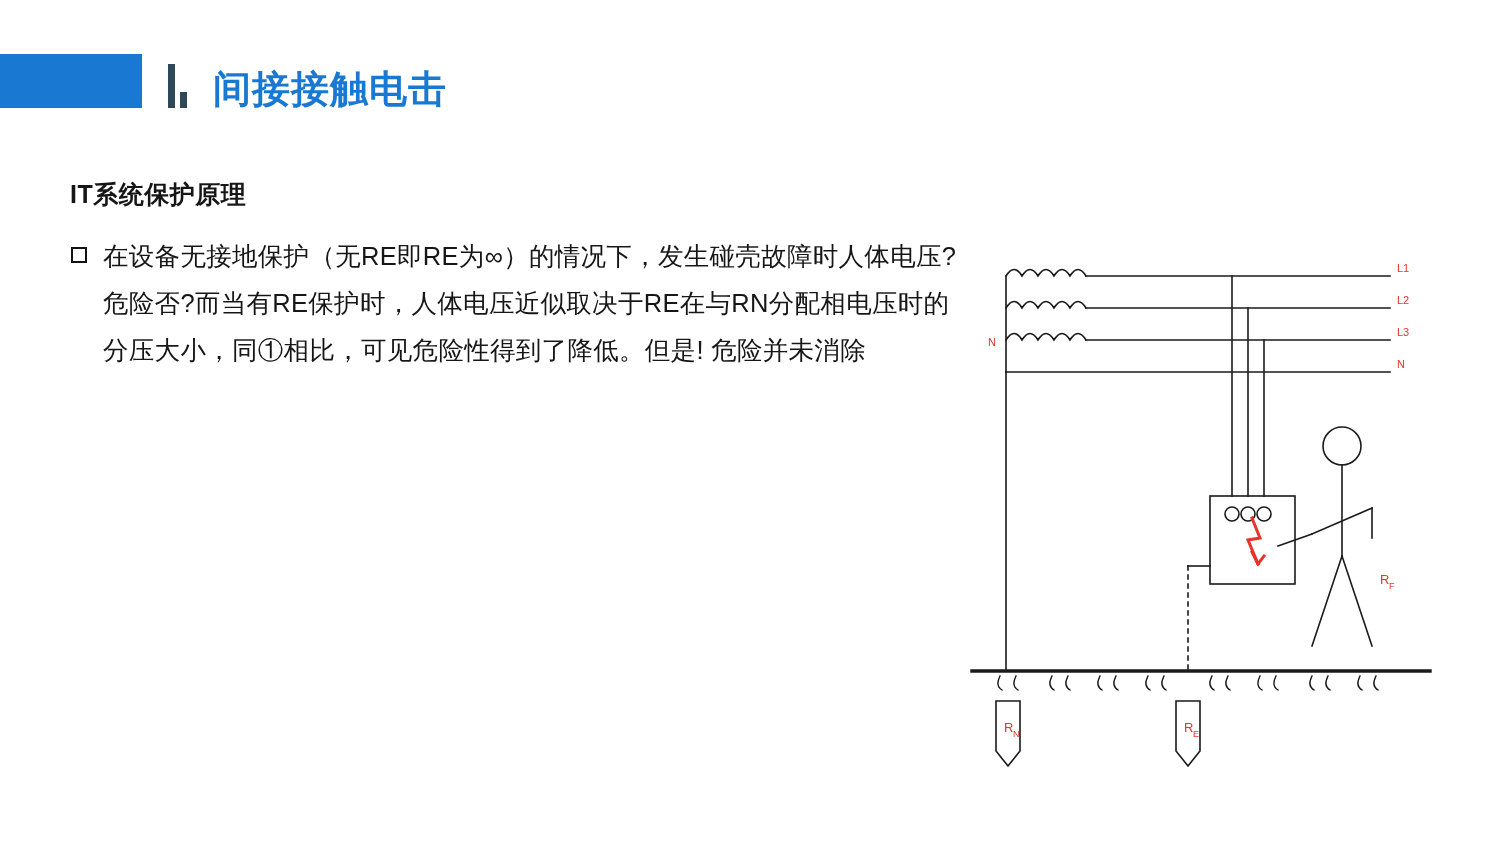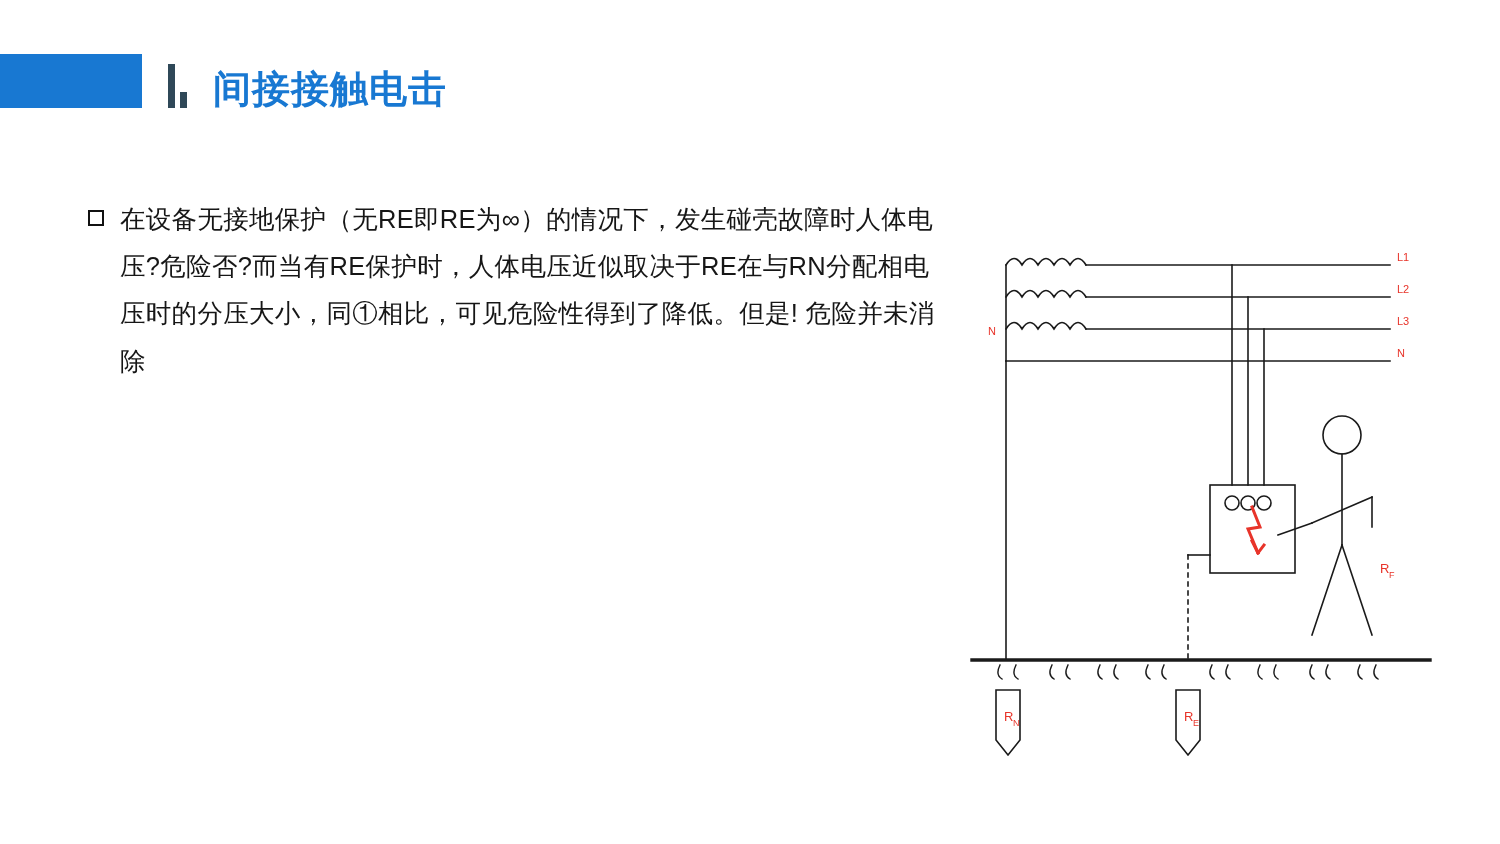--- a/index.html
+++ b/index.html
@@ -65,21 +65,21 @@
     width: 890px;
   }
   .subtitle {
     font-size: 25px;
     font-weight: bold;
     color: #161616;
     margin-bottom: 22px;
     letter-spacing: 0.5px;
   }
   .bullet-list {
-    margin: 18px;
+    margin: 1px;
     padding: 0;
     list-style: none;
   }
   .bullet-item {
     display: flex;
     align-items: flex-start;
     margin-bottom: 16px;
   }
   .bullet-marker {
     flex: 0 0 auto;
@@ -94,41 +94,42 @@
     font-size: 25.5px;
     line-height: 1.85;
     color: #161616;
     letter-spacing: 0.3px;
   }
 
   
   .diagram {
     position: absolute;
     left: 960px;
-    top: 235px;
+    top: 246px;
     width: 500px;
     height: 540px;
   }
   .diagram svg {
     display: block;
   }
 </style>
 </head>
 <body>
 
 <div class="header">
   <div class="header-bar"></div>
   <div class="header-ticks">
     <div class="tick-tall"></div>
     <div class="tick-short"></div>
   </div>
   <div class="header-title">间接接触电击</div>
 </div>
 
 <div class="content">
+  <div class="subtitle">IT系统保护原理</div>
 
   <ul class="bullet-list">
     <li class="bullet-item">
       <span class="bullet-marker"></span>
       <span class="bullet-text">在设备无接地保护（无RE即RE为∞）的情况下，发生碰壳故障时人体电压?危险否?而当有RE保护时，人体电压近似取决于RE在与RN分配相电压时的分压大小，同①相比，可见危险性得到了降低。但是!  危险并未消除</span>
     </li>
   </ul>
 </div>
 
 <div class="diagram">

